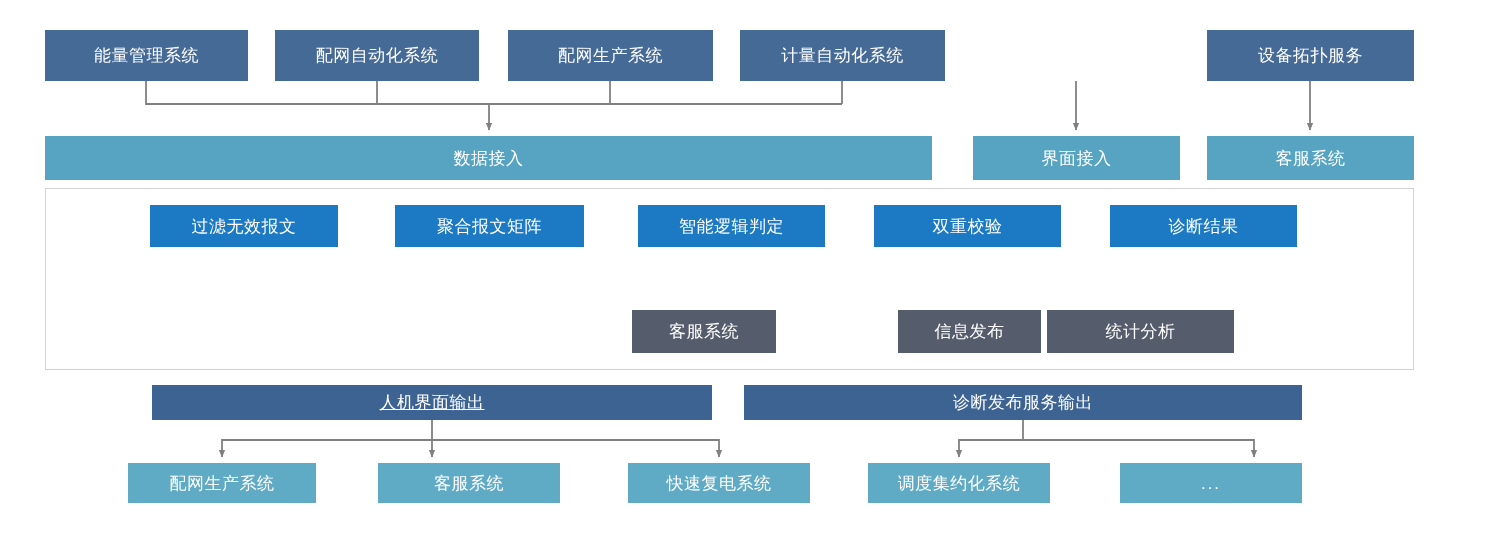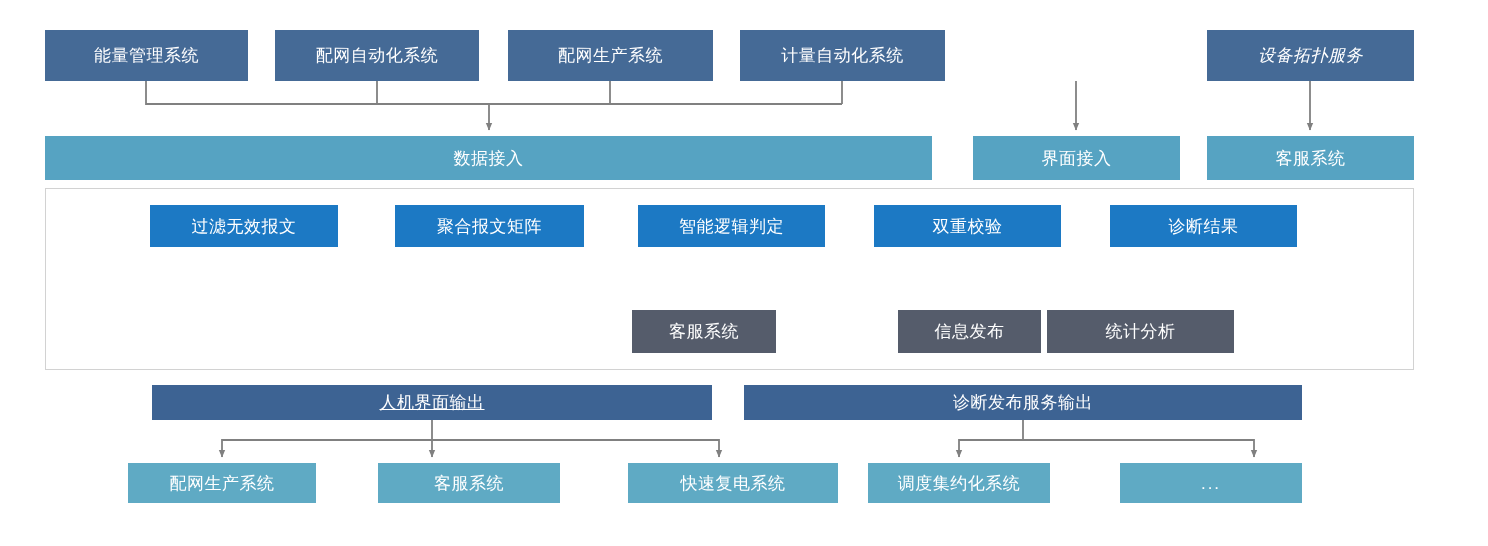--- a/index.html
+++ b/index.html
@@ -89,21 +89,21 @@
 
       <path d="M1023,420 L1023,440 L959,440 L959,457" marker-end="url(#arrow)"></path>
       <path d="M1023,440 L1254,440 L1254,457" marker-end="url(#arrow)"></path>
     </g>
   </svg>
 
   <div class="box src" style="left:45px;  top:30px; width:203px; height:51px;">能量管理系统</div>
   <div class="box src" style="left:275px; top:30px; width:204px; height:51px;">配网自动化系统</div>
   <div class="box src" style="left:508px; top:30px; width:205px; height:51px;">配网生产系统</div>
   <div class="box src" style="left:740px; top:30px; width:205px; height:51px;">计量自动化系统</div>
-  <div class="box src" style="left:1207px;top:30px; width:207px; height:51px;font-style:italic;">设备拓扑服务</div>
+  <div class="box src" style="left:1207px;top:30px; width:207px; height:51px;">设备拓扑服务</div>
 
   <div class="box access" style="left:45px;  top:136px; width:887px; height:44px;">数据接入</div>
   <div class="box access" style="left:973px; top:136px; width:207px; height:44px;">界面接入</div>
   <div class="box access" style="left:1207px;top:136px; width:207px; height:44px;">客服系统</div>
 
   <div class="panel" style="left:45px; top:188px; width:1369px; height:182px;"></div>
 
   <div class="box flow" style="left:150px;  top:205px; width:188px; height:42px;">过滤无效报文</div>
   <div class="box flow" style="left:395px;  top:205px; width:189px; height:42px;">聚合报文矩阵</div>
   <div class="box flow" style="left:638px;  top:205px; width:187px; height:42px;">智能逻辑判定</div>
@@ -112,17 +112,17 @@
 
   <div class="box gray" style="left:632px;  top:310px; width:144px; height:43px;">客服系统</div>
   <div class="box gray" style="left:898px;  top:310px; width:143px; height:43px;">信息发布</div>
   <div class="box gray" style="left:1047px; top:310px; width:187px; height:43px;">统计分析</div>
 
   <div class="box outbar" style="left:152px; top:385px; width:560px; height:35px;text-decoration:underline;">人机界面输出</div>
   <div class="box outbar" style="left:744px; top:385px; width:558px; height:35px;">诊断发布服务输出</div>
 
   <div class="box consumer" style="left:128px;  top:463px; width:188px; height:40px;">配网生产系统</div>
   <div class="box consumer" style="left:378px;  top:463px; width:182px; height:40px;">客服系统</div>
-  <div class="box consumer" style="left:628px;  top:463px; width:210px; height:40px;">快速复电系统</div>
+  <div class="box consumer" style="left:628px;  top:463px; width:182px; height:40px;">快速复电系统</div>
   <div class="box consumer" style="left:868px;  top:463px; width:182px; height:40px;">调度集约化系统</div>
   <div class="box consumer dots" style="left:1120px; top:463px; width:182px; height:40px;">...</div>
 
 </div>
 
 </body></html>

